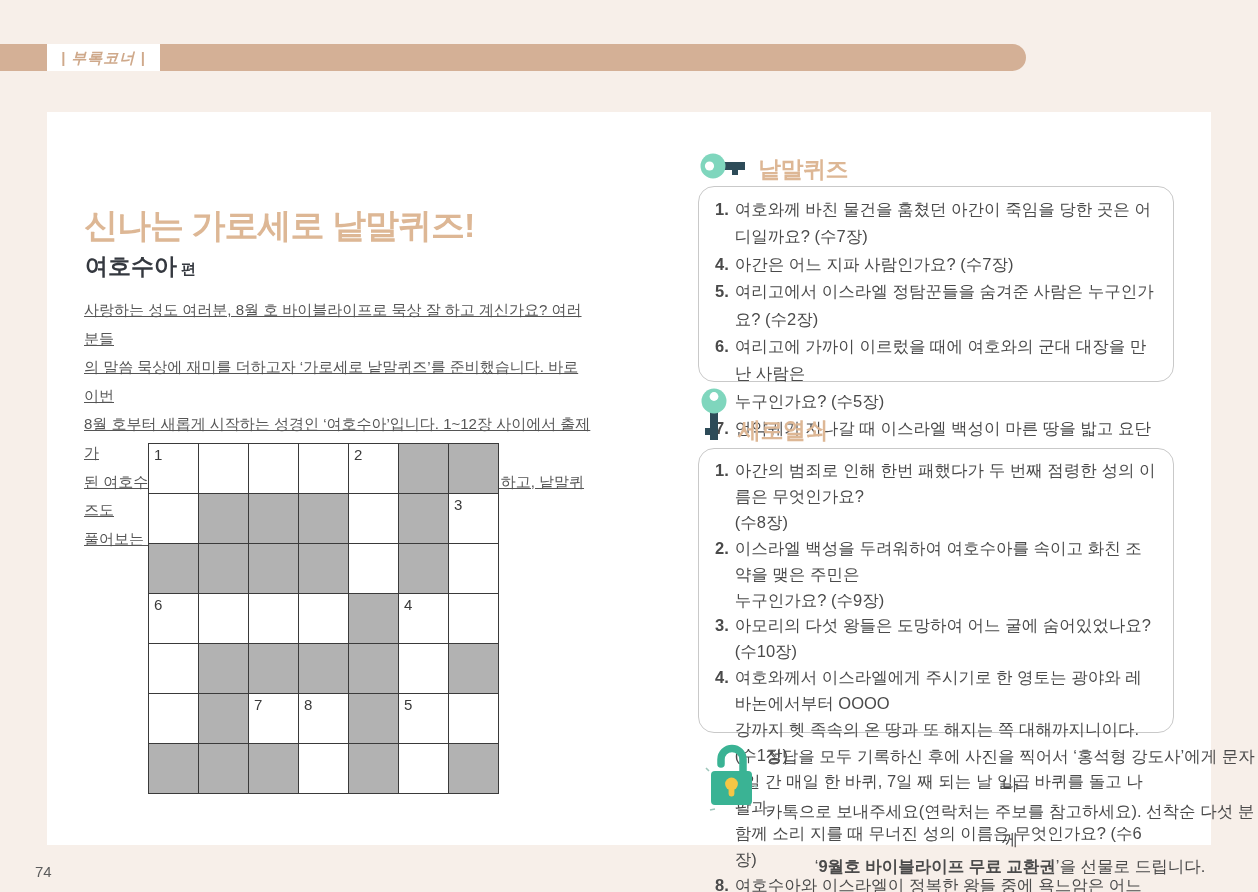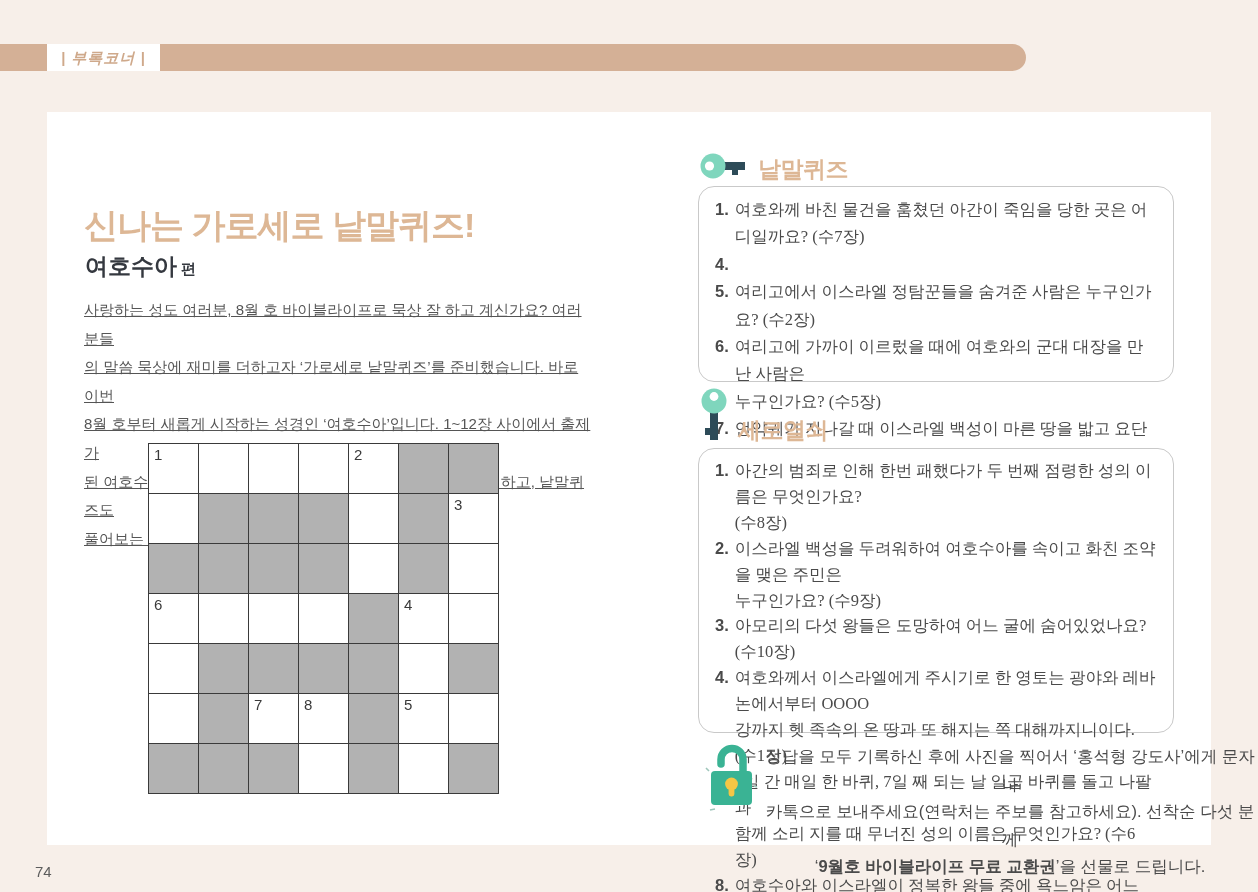--- a/index.html
+++ b/index.html
@@ -62,21 +62,21 @@
   .section-heading {
     font-size:23px; font-weight:800; color:#ddb795; letter-spacing:-0.5px;
   }
   .clue-box {
     position:absolute; left:698px; width:476px;
     background:#ffffff; border:1px solid #c9c9c9; border-radius:16px;
     padding:9px 16px 8px 16px;
   }
   .clue { display:flex; }
   .clue-num { font-weight:bold; flex:none; margin-right:6px; }
-  .clue-text { white-space:pre-line;font-family:Liberation Serif, serif; }
+  .clue-text { white-space:pre-line; }
   .clues-across { top:186px; height:196px; font-size:16.5px; line-height:27.4px; color:#4a4a4a; }
   .clues-down  { top:448px; height:285px; font-size:16.5px; line-height:25.9px; color:#4a4a4a; }
   
   .footer-row { position:absolute; left:700px; top:740px; display:flex;text-align:center; }
   .lock-wrap { width:62px; flex:none; padding-top:2px; }
   .footer-text {
     font-size:16.5px; line-height:27.6px; color:#4a4a4a; padding-top:3px;
   }
   .page-num { position:absolute; font-size:15px; color:#5c5c5c; }
   .page-num.left { left:35px; top:863px; }
@@ -179,20 +179,21 @@
   <span class="section-heading">낱말퀴즈</span>
 </div>
 
 <div class="clue-box clues-across">
   <div class="clue">
     <span class="clue-num">1.</span>
     <span class="clue-text">여호와께 바친 물건을 훔쳤던 아간이 죽임을 당한 곳은 어디일까요? (수7장)</span>
   </div>
   <div class="clue">
     <span class="clue-num">4.</span>
+    <span class="clue-text">아간은 어느 지파 사람인가요? (수7장)</span>
   </div>
   <div class="clue">
     <span class="clue-num">5.</span>
     <span class="clue-text">여리고에서 이스라엘 정탐꾼들을 숨겨준 사람은 누구인가요? (수2장)</span>
   </div>
   <div class="clue">
     <span class="clue-num">6.</span>
     <span class="clue-text">여리고에 가까이 이르렀을 때에 여호와의 군대 대장을 만난 사람은
 누구인가요? (수5장)</span>
   </div>

